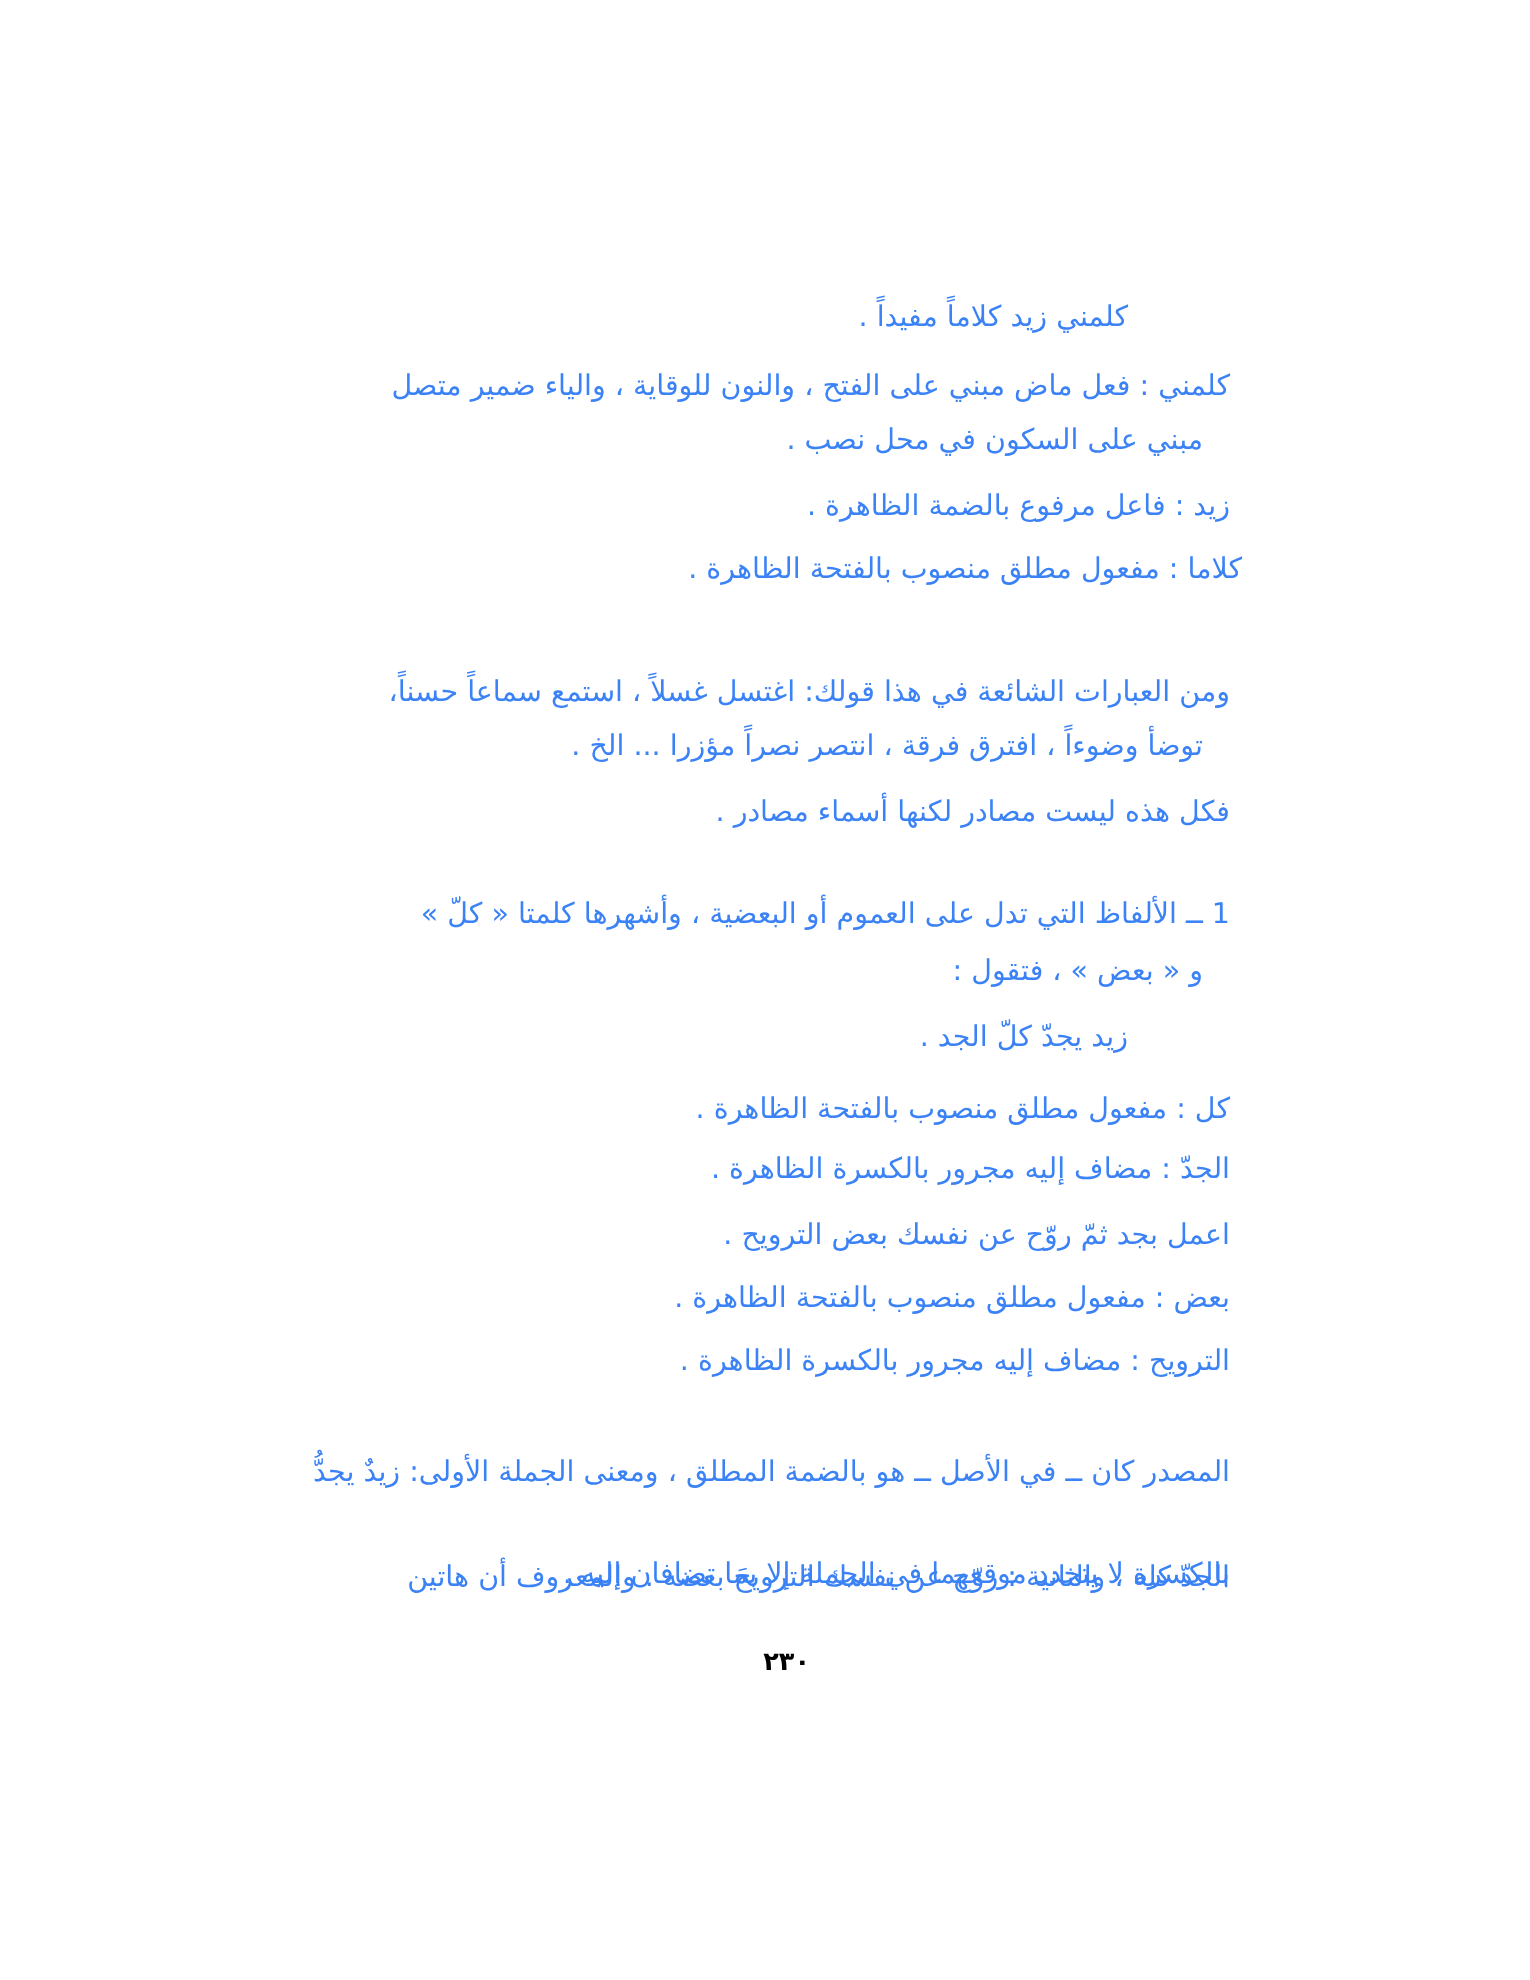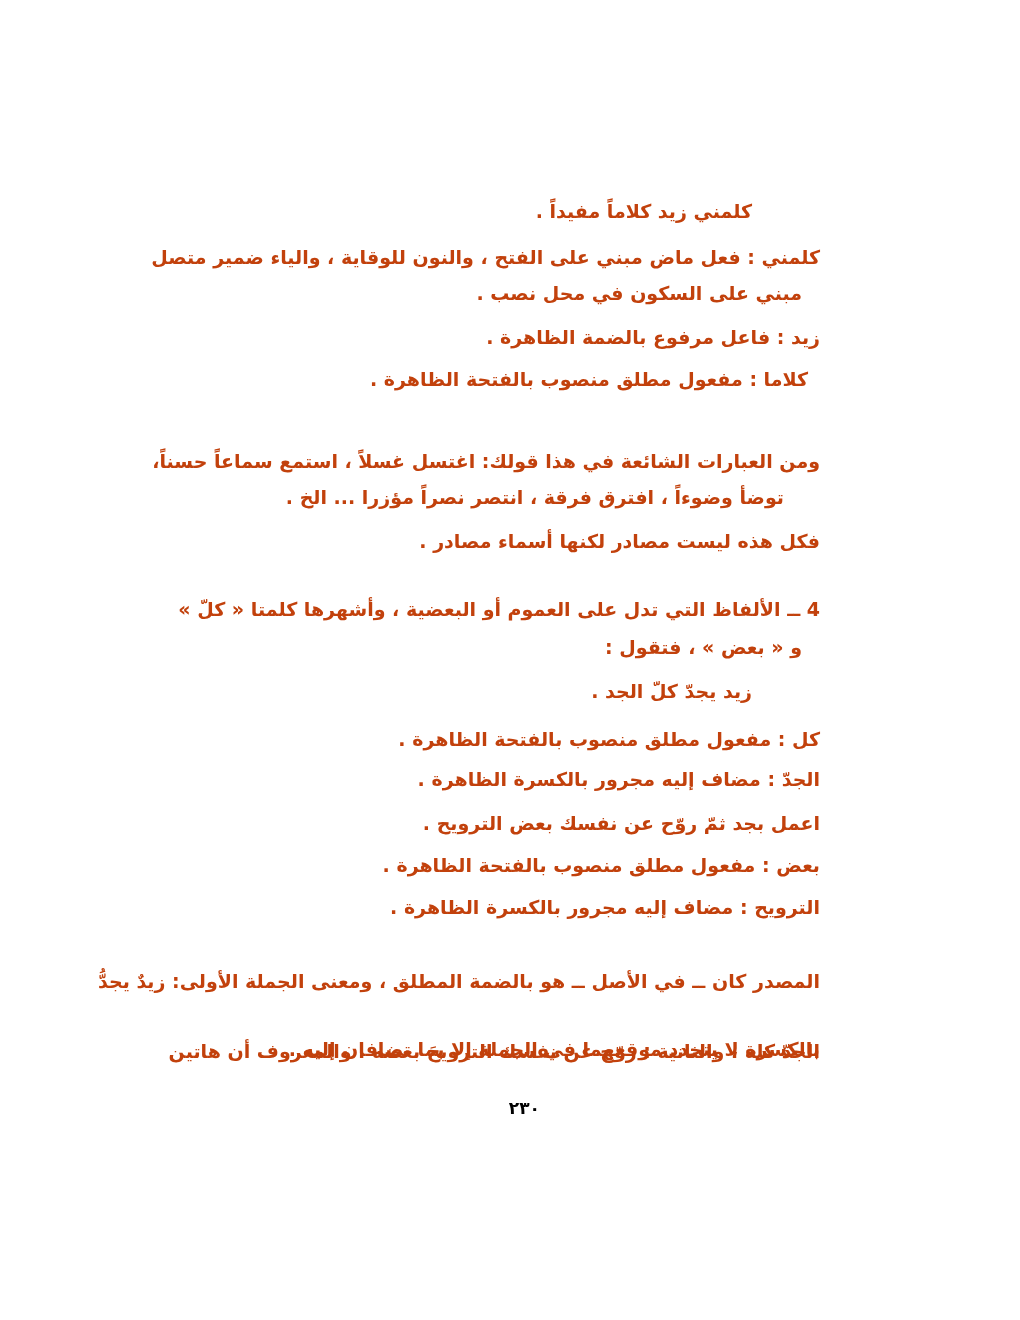--- a/index.html
+++ b/index.html
@@ -1,40 +1,40 @@
 <!DOCTYPE html>
 <html><head>
 <meta charset="utf-8">
 <style>
   html, body { margin:0; padding:0; background:#ffffff; }
   body { width:1020px; height:1320px; position:relative; overflow:hidden;
          font-family:"DejaVu Sans", sans-serif; color:#000; }
   .page { position:absolute; left:0; top:0; width:1020px; height:1320px; background:#fff; }
   .line { position:absolute; direction:rtl; text-align:right; white-space:nowrap;
-          font-size:19px; font-weight:bold; line-height:26px; color:#c2410c; }
+          font-size:19px; font-weight:normal; line-height:26px; color:#3b82f6; }
   .pagenum { position:absolute; left:480px; top:1098px; width:60px; text-align:right;
              font-size:17px; font-weight:bold; direction:rtl; }
 </style>
 </head>
 <body>
 
 <div class="page">
 
   <div class="line" style="right:268px; top:198px;">كلمني زيد كلاماً مفيداً .</div>
 
   <div class="line" style="right:200px; top:244px;">كلمني : فعل ماض مبني على الفتح ، والنون للوقاية ، والياء ضمير متصل</div>
   <div class="line" style="right:218px; top:280px;">مبني على السكون في محل نصب .</div>
   <div class="line" style="right:200px; top:324px;">زيد : فاعل مرفوع بالضمة الظاهرة .</div>
-  <div class="line" style="right:212px; top:366px;margin-left:14px;">كلاما : مفعول مطلق منصوب بالفتحة الظاهرة .</div>
+  <div class="line" style="right:192px; top:366px;margin-left:14px;">كلاما : مفعول مطلق منصوب بالفتحة الظاهرة .</div>
 
   <div class="line" style="right:200px; top:448px;">ومن العبارات الشائعة في هذا قولك: اغتسل غسلاً ، استمع سماعاً حسناً،</div>
-  <div class="line" style="right:236px; top:484px;">توضأ وضوءاً ، افترق فرقة ، انتصر نصراً مؤزرا ... الخ .</div>
+  <div class="line" style="right:218px; top:484px;">توضأ وضوءاً ، افترق فرقة ، انتصر نصراً مؤزرا ... الخ .</div>
   <div class="line" style="right:200px; top:528px;">فكل هذه ليست مصادر لكنها أسماء مصادر .</div>
 
-  <div class="line" style="right:200px; top:596px;">4 ــ الألفاظ التي تدل على العموم أو البعضية ، وأشهرها كلمتا « كلّ »</div>
+  <div class="line" style="right:200px; top:596px;">1 ــ الألفاظ التي تدل على العموم أو البعضية ، وأشهرها كلمتا « كلّ »</div>
   <div class="line" style="right:218px; top:634px;">و « بعض » ، فتقول :</div>
 
   <div class="line" style="right:268px; top:678px;">زيد يجدّ كلّ الجد .</div>
 
   <div class="line" style="right:200px; top:726px;">كل : مفعول مطلق منصوب بالفتحة الظاهرة .</div>
   <div class="line" style="right:200px; top:766px;">الجدّ : مضاف إليه مجرور بالكسرة الظاهرة .</div>
   <div class="line" style="right:200px; top:810px;">اعمل بجد ثمّ روّح عن نفسك بعض الترويح .</div>
   <div class="line" style="right:200px; top:852px;">بعض : مفعول مطلق منصوب بالفتحة الظاهرة .</div>
   <div class="line" style="right:200px; top:894px;">الترويح : مضاف إليه مجرور بالكسرة الظاهرة .</div>
 

